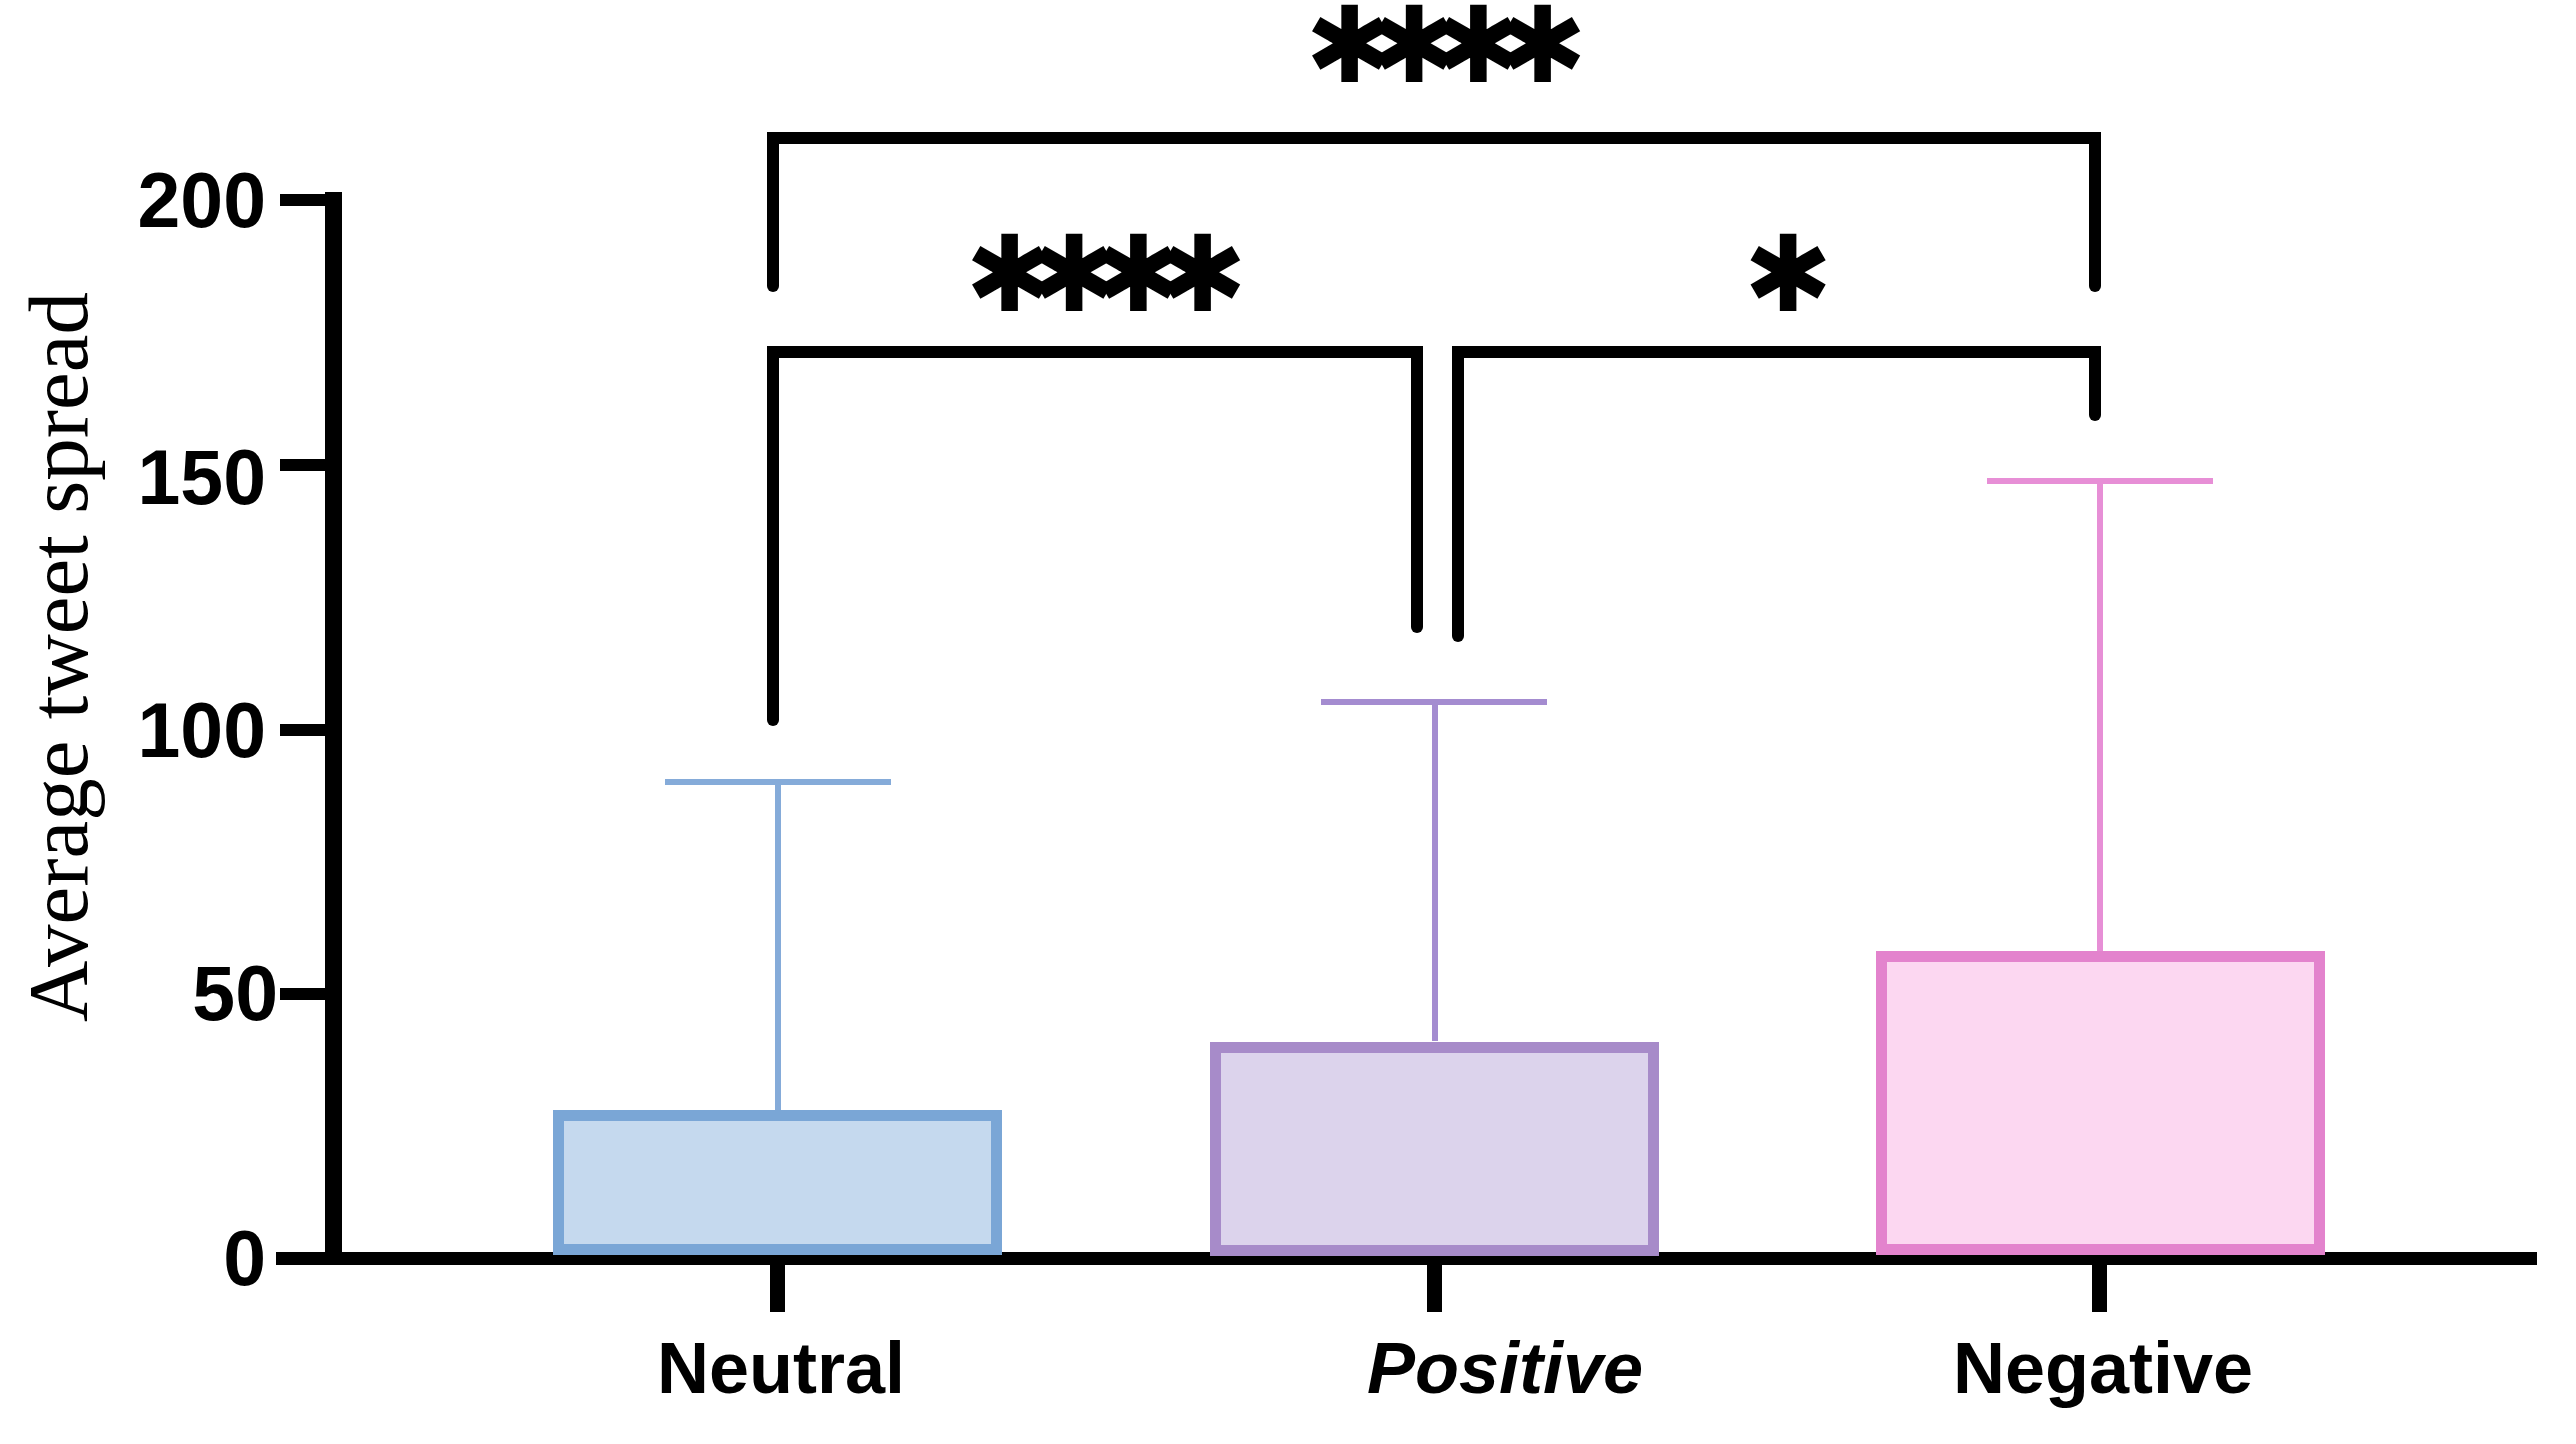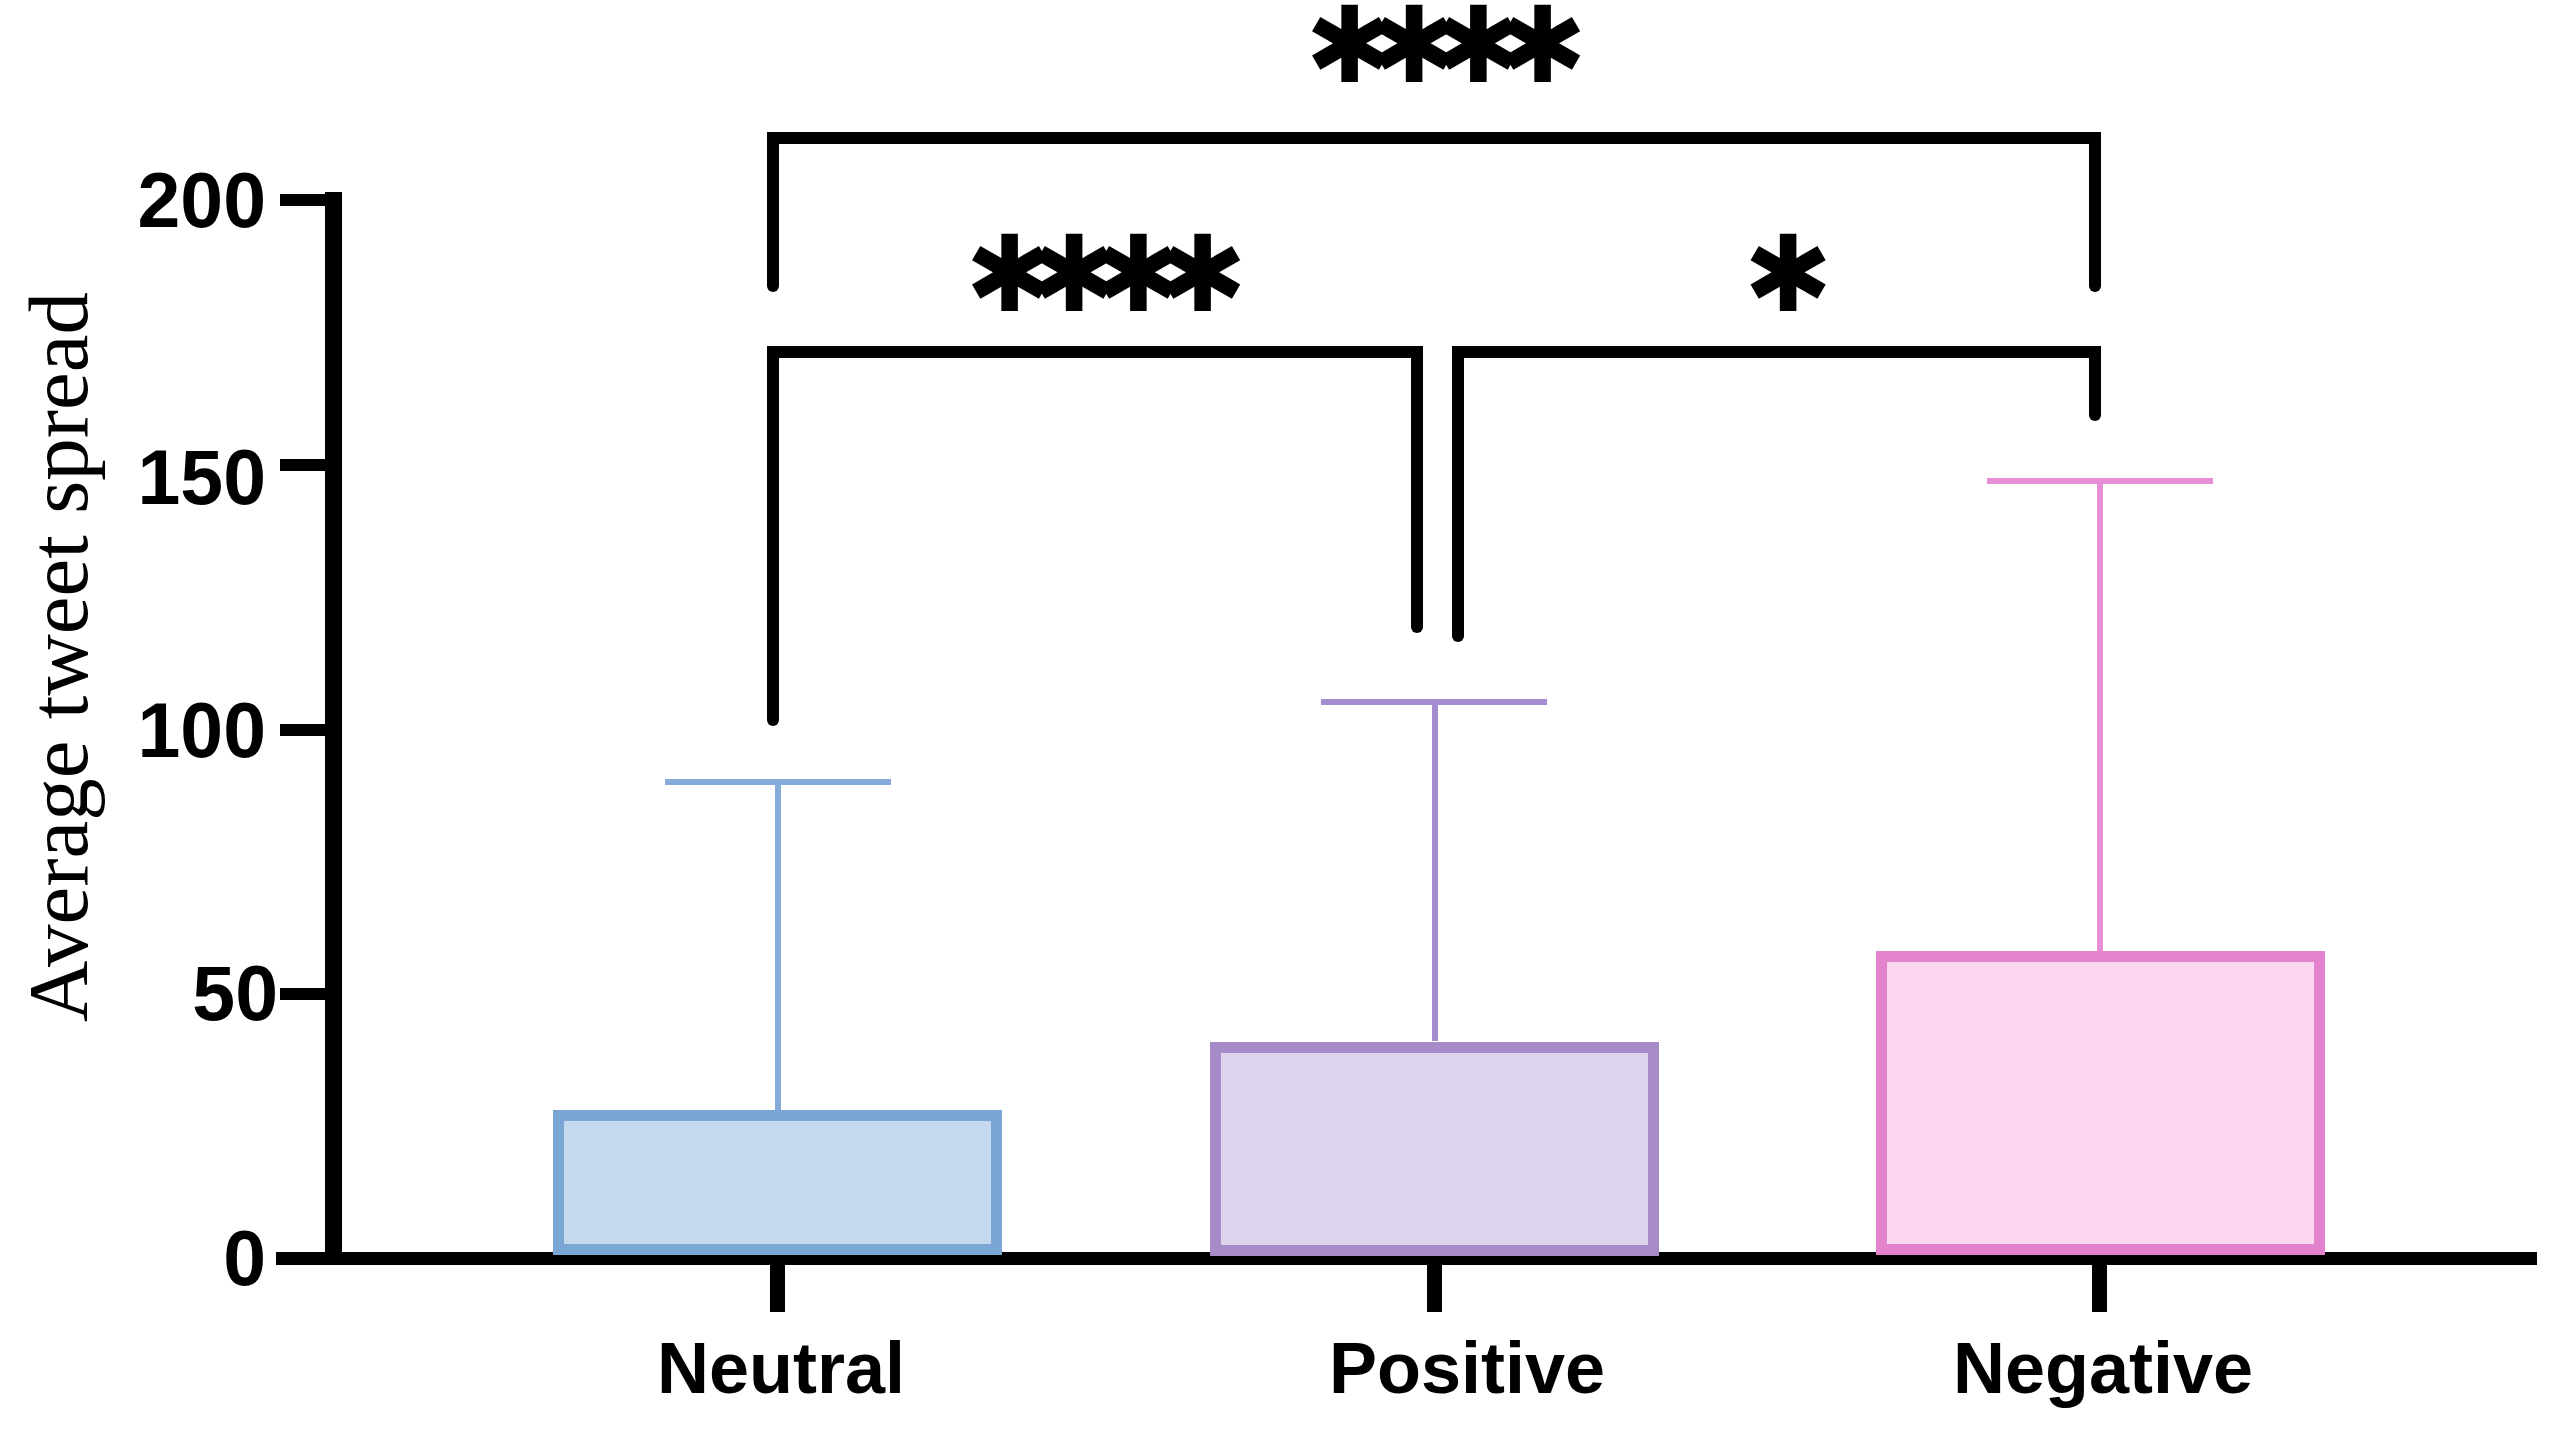--- a/index.html
+++ b/index.html
@@ -122,21 +122,21 @@
       <div class="err-cap" style="left: 1321px; top: 699px; width: 226px; height: 5.7px; background: rgb(164, 140, 208);"></div>
       <div class="bar" style="left: 1210px; top: 1042px; width: 449px; height: 214px; background: rgb(220, 211, 236); border: 11.3px solid rgb(167, 139, 201);"></div>
       <div class="err-stem" style="left: 2097px; top: 481px; width: 5.7px; height: 470px; background: rgb(231, 143, 214);"></div>
       <div class="err-cap" style="left: 1987px; top: 478px; width: 226px; height: 5.7px; background: rgb(231, 143, 214);"></div>
       <div class="bar" style="left: 1876px; top: 951px; width: 449px; height: 304px; background: rgb(252, 215, 241); border: 11.3px solid rgb(227, 131, 205);"></div>
     </div>
   <div id="xlabels">
       <div class="xtick" style="left: 770px;"></div>
       <div class="cat-label" style="left: 498px;">Neutral</div>
       <div class="xtick" style="left: 1427px;"></div>
-      <div class="cat-label" style="left: 1184px;">Positive</div>
+      <div class="cat-label" style="left: 1222px; font-style: italic;">Positive</div>
       <div class="xtick" style="left: 2092px;"></div>
       <div class="cat-label" style="left: 1820px;">Negative</div>
     </div>
   <div id="brackets">
       <div class="br-line" style="left: 767px; top: 132px; width: 1334px; height: 12.3px;"></div>
       <div class="br-leg" style="left: 767px; top: 132px; width: 12.3px; height: 160px;"></div>
       <div class="br-leg" style="left: 2089px; top: 132px; width: 12.3px; height: 160px;"></div>
       <div class="stars" style="left: 1104px; top: -5.7px;">✱✱✱✱</div>
       <div class="br-line" style="left: 767px; top: 346px; width: 656px; height: 12.3px;"></div>
       <div class="br-leg" style="left: 767px; top: 346px; width: 12.3px; height: 380px;"></div>

